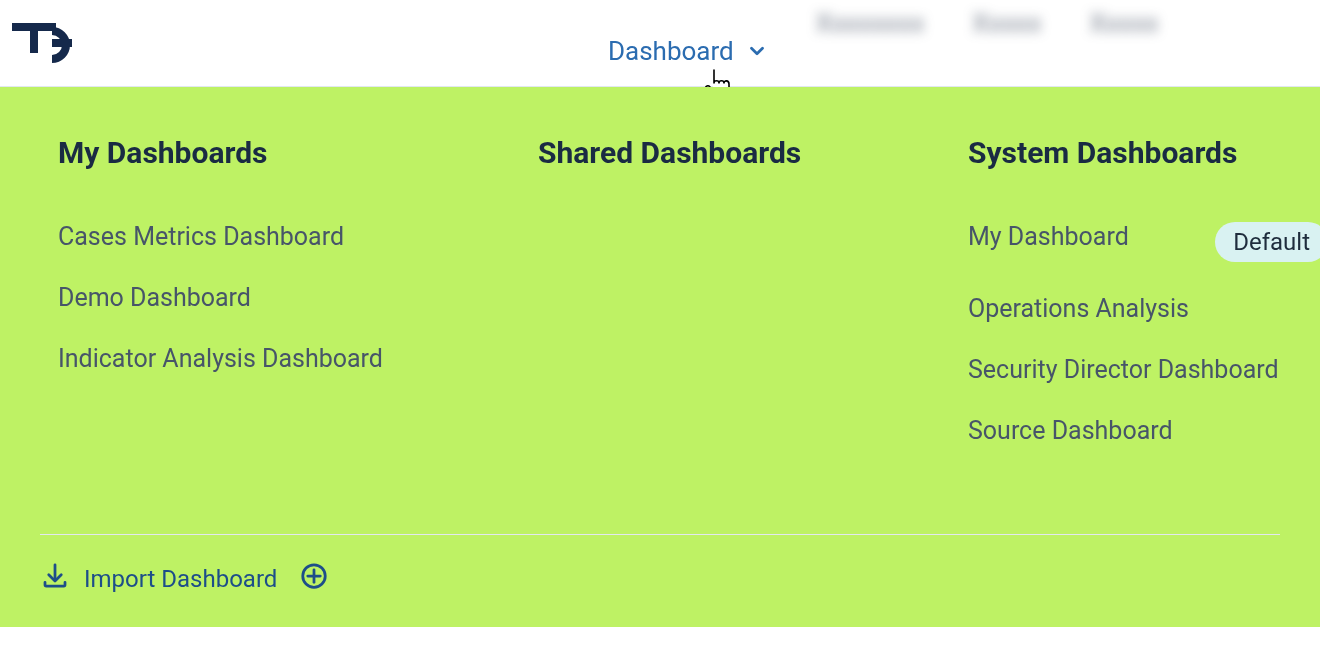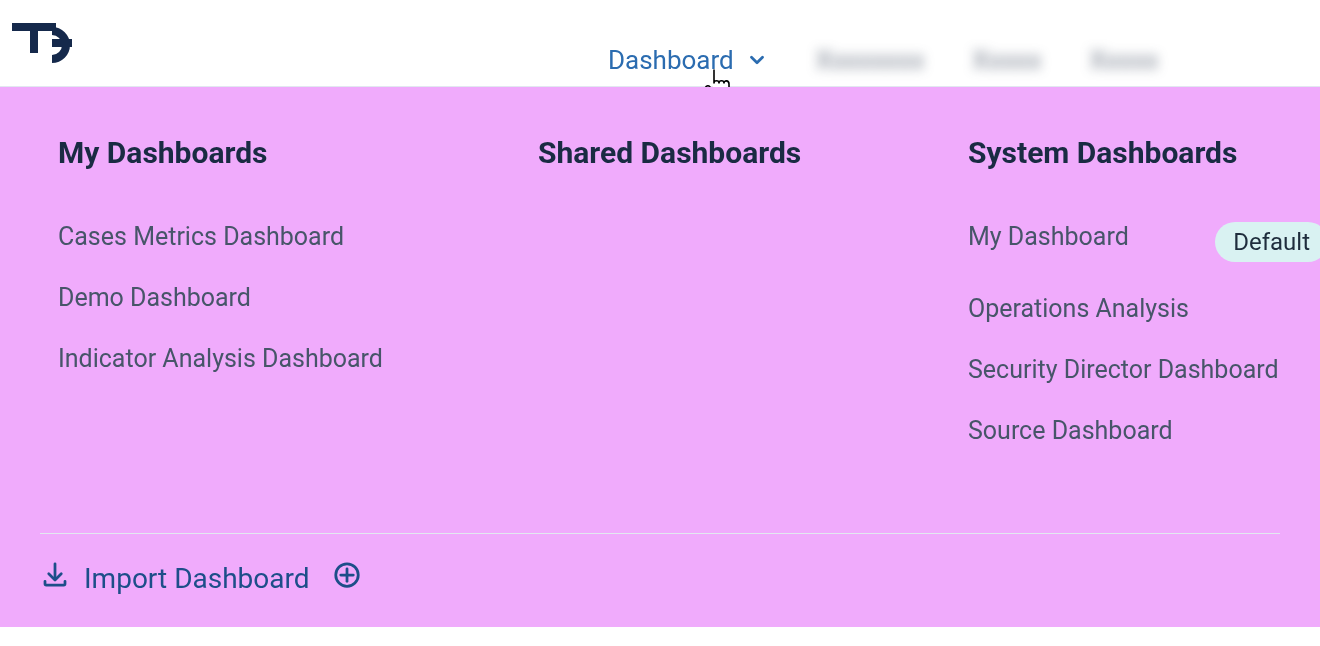--- a/index.html
+++ b/index.html
@@ -11,24 +11,23 @@
     padding: 0 12px 0 12px;
     position: relative;
   }
   .logo {
     width: 78px; height: 40px;
     display:flex; align-items:center; justify-content:center;
   }
   .nav {
     position:absolute;
     left: 608px;
-    top: 17px;
+    top: 8px;
     height:86px;
     display:flex;
-    align-items:center;
     gap: 48px;
   }
   .nav-item {
     display:flex; align-items:center; gap:12px;
     font-size: 26px;
     color:#4a5568;
     height:86px;
     position:relative;
     cursor:pointer;
   }
@@ -46,21 +45,21 @@
     opacity:.55;
     color:#4a5568;
     font-size:26px;
     font-weight:600;
   }
   .divider {
     height:1px; background:#e2e8f0; width:100%;
   }
   .dropdown {
     position:relative;
-    background:#f0abfc;
+    background:#bef264;
     padding: 48px 61px 40px 58px;
     min-height: 540px;
   }
   .columns {
     display:flex;
     gap: 80px;
   }
   .col { flex:0 0 auto; }
   .col.my { width: 400px; }
   .col.shared { width: 350px; }
@@ -90,21 +89,21 @@
   .footer {
     position:absolute;
     left:40px; right:40px; bottom:30px;
   }
   .footer-divider{
     height:1px; background:#e2e8f0; margin-bottom:26px;
   }
   .footer-actions{
     display:flex; align-items:center; gap:22px;
     color:#1d4e89;
-    font-size:28px;
+    font-size:24px;
   }
   .footer-actions .action{
     display:flex; align-items:center; gap:14px; cursor:pointer;
   }
   .footer-actions svg { stroke:#1d4e89; }
   .cursor {
     position:absolute;
     left: 705px;
     top: 68px;
     pointer-events:none;

